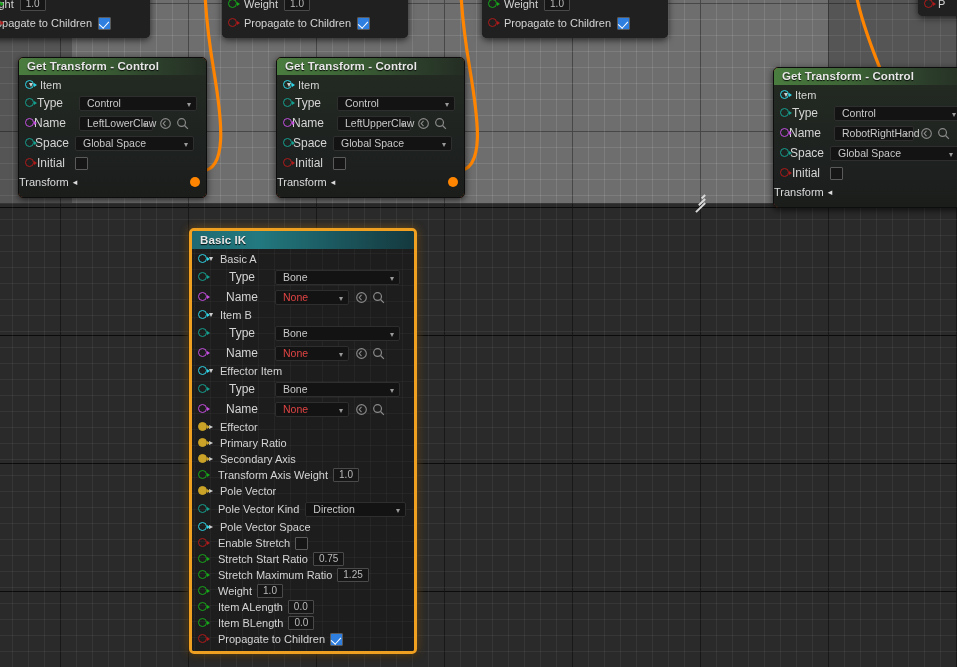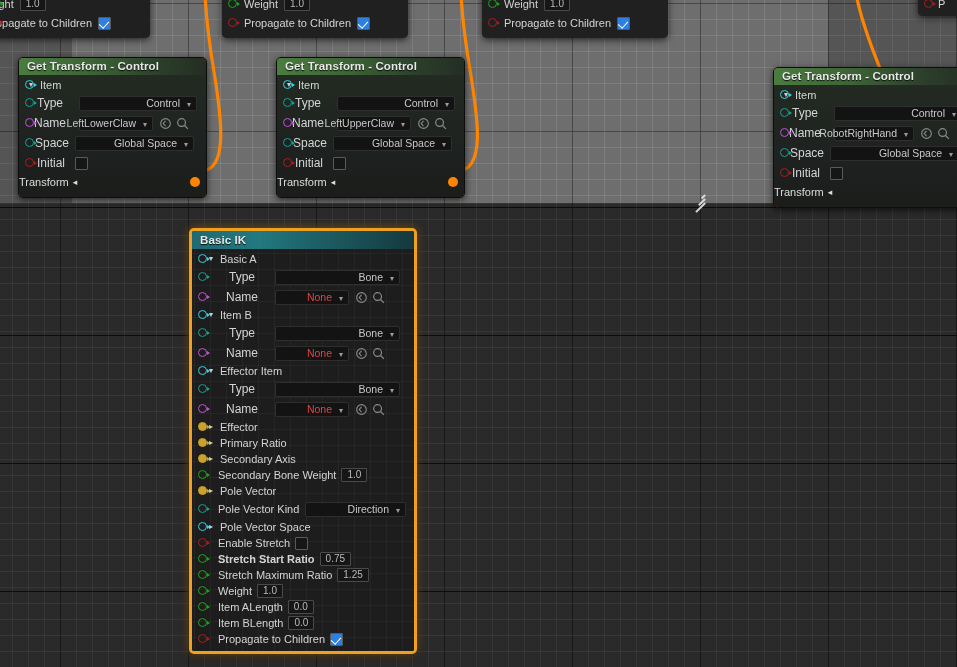--- a/index.html
+++ b/index.html
@@ -110,21 +110,21 @@
   .exec{position:absolute;width:11px;height:13px;top:50%;margin-top:-6.5px;}
   .exec svg{display:block;}
 
   
   .exp{display:inline-block;width:9px;margin-right:2px;color:#cfcfcf;font-size:8px;line-height:1;}
   .exp.open{}
   
   .combo{
     height:15px;line-height:15px;background:#131313;border:1px solid #2e2e2e;border-radius:2px;
     color:#c8c8c8;font-size:10.5px;padding:0 16px 0 7px;position:relative;box-sizing:border-box;
-    display:flex;align-items:center;justify-content:flex-end;
+    display:flex;align-items:center;
   }
   .combo .car{position:absolute;right:5px;top:50%;margin-top:-2px;color:#9a9a9a;font-size:8px;line-height:1;}
   .combo.none{color:#e04444;}
   .num{
     height:14px;line-height:14px;background:#161616;border:1px solid #4a4a4a;border-radius:1px;
     color:#b9b9b9;font-size:10px;padding:0 5px;box-sizing:border-box;display:inline-flex;align-items:center;
   }
   .chk{width:11px;height:11px;background:#161616;border:1px solid #5a5a5a;border-radius:1px;
        display:inline-flex;align-items:center;justify-content:center;}
   .chk.on{background:#1a1a1a;}
@@ -656,21 +656,21 @@
           </span>
         <span class="exp" style="margin-left:7px;">▸</span>
         <span class="lbl">Secondary Axis</span>
       </div>
 
       <div class="row r16">
         <span class="pin p-green">
             <span class="o"></span>
             <span class="t"></span>
           </span>
-        <span class="lbl" style="margin-left:16px;">Secondary Bone Weight</span>
+        <span class="lbl" style="margin-left:16px;">Transform Axis Weight</span>
         <span class="num" style="margin-left:5px;">1.0</span>
       </div>
 
       <div class="row r16">
         <span class="pin p-olive">
             <span class="o filled"></span>
             <span class="t"></span>
           </span>
         <span class="exp" style="margin-left:7px;">▸</span>
         <span class="lbl">Pole Vector</span>
@@ -704,21 +704,21 @@
           </span>
         <span class="lbl" style="margin-left:16px;">Enable Stretch</span>
         <span class="chk" style="margin-left:5px;"></span>
       </div>
 
       <div class="row r16">
         <span class="pin p-green">
             <span class="o"></span>
             <span class="t"></span>
           </span>
-        <span class="lbl" style="margin-left:16px;font-weight:bold;">Stretch Start Ratio</span>
+        <span class="lbl" style="margin-left:16px;">Stretch Start Ratio</span>
         <span class="num" style="margin-left:5px;">0.75</span>
       </div>
 
       <div class="row r16">
         <span class="pin p-green">
             <span class="o"></span>
             <span class="t"></span>
           </span>
         <span class="lbl" style="margin-left:16px;">Stretch Maximum Ratio</span>
         <span class="num" style="margin-left:5px;">1.25</span>

